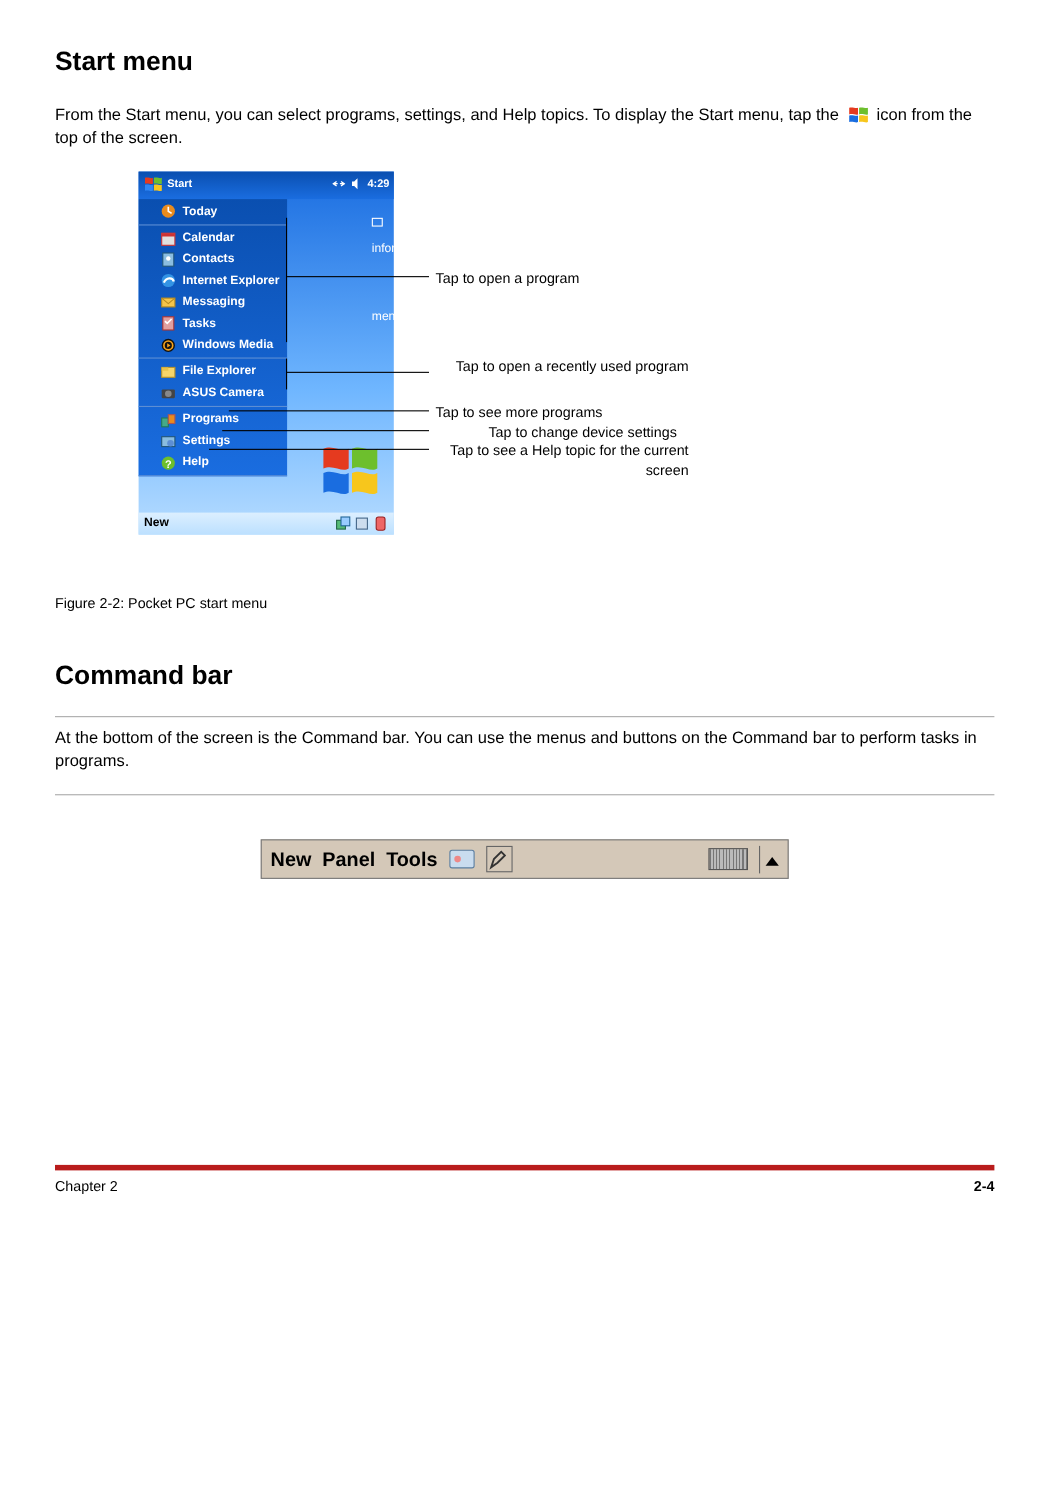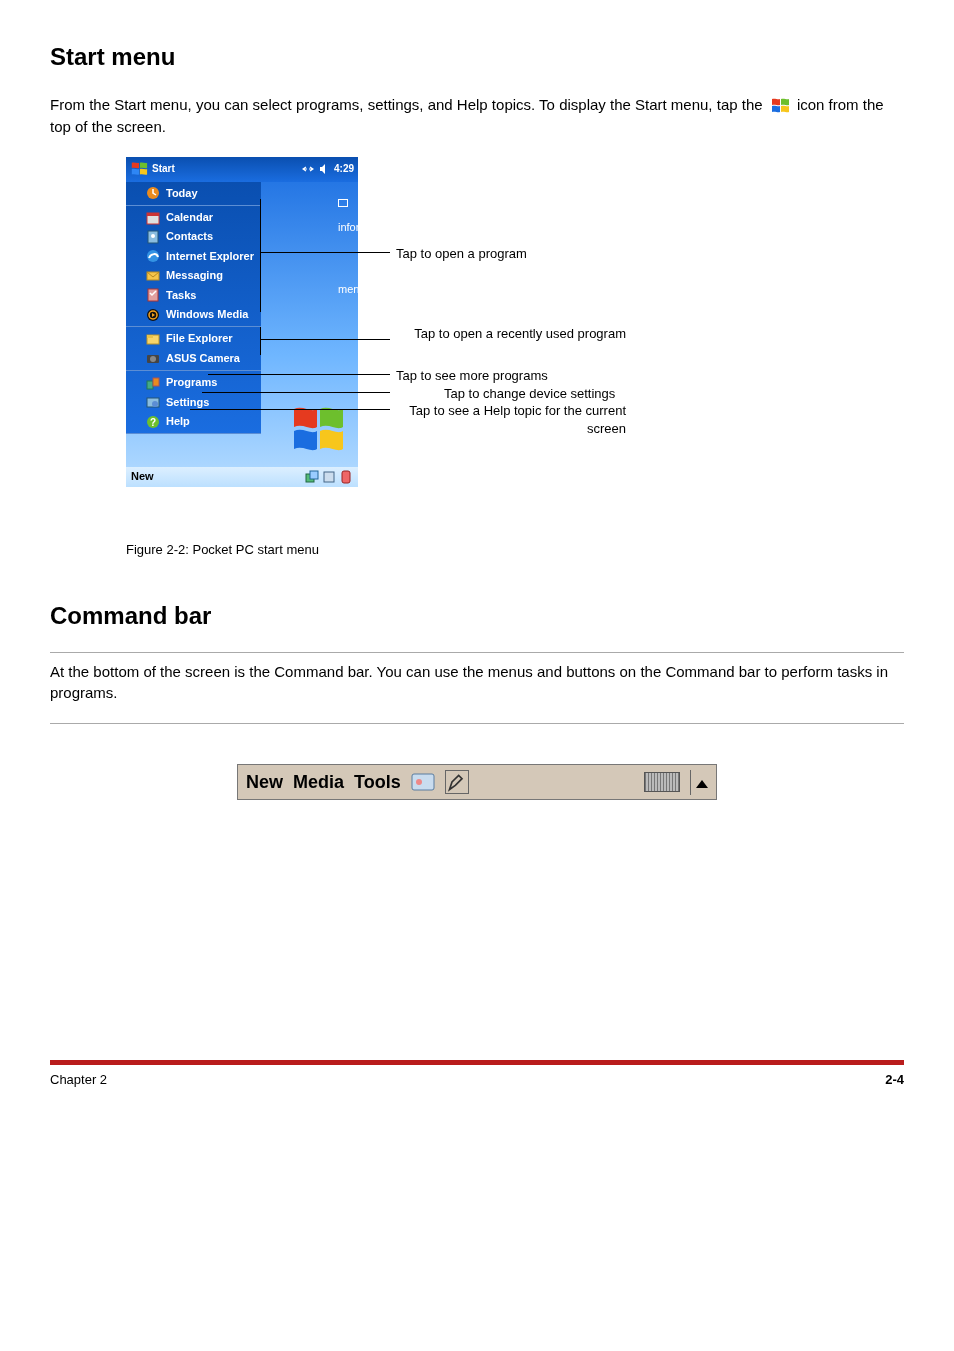--- a/index.html
+++ b/index.html
@@ -131,21 +131,20 @@
     background: #000;
   }
   .callout-label {
     position: absolute;
     text-align: right;
   }
   .caption {
     font-size: 13px;
     text-align: left;
     margin-top: 14px;
-    margin-left: 76px;
     margin-bottom: 40px;
   }
   .cmdbar-section-title {
     font-size: 24px;
     font-weight: bold;
     margin-bottom: 20px;
   }
   hr.sep {
     border: none;
     border-top: 1px solid #aaa;
@@ -401,21 +400,21 @@
   <p class="caption">Figure 2-2: Pocket PC start menu</p>
 
   <h2 class="cmdbar-section-title">Command bar</h2>
   <hr class="sep">
   <p class="body-text">At the bottom of the screen is the Command bar. You can use the menus and buttons on the Command bar to perform tasks in programs.</p>
   <hr class="sep">
 
   <div class="cmdbar-figure">
     <div class="cmdbar-big">
       <span>New</span>
-      <span>Media</span>
+      <span>Panel</span>
       <span>Tools</span>
       <span class="cbb-icon">
         <svg viewBox="0 0 24 24">
             <rect x="1" y="4" width="22" height="16" rx="2" fill="#c9dcef" stroke="#5a7da0"></rect>
             <circle cx="8" cy="12" r="3" fill="#e88"></circle>
           </svg>
       </span>
       <span class="cbb-icon" style="border:1px solid #666;padding:1px;">
         <svg viewBox="0 0 24 24">
             <path d="M3 21 L6 12 L14 4 L18 8 L10 16 Z" fill="none" stroke="#333" stroke-width="2"></path>

